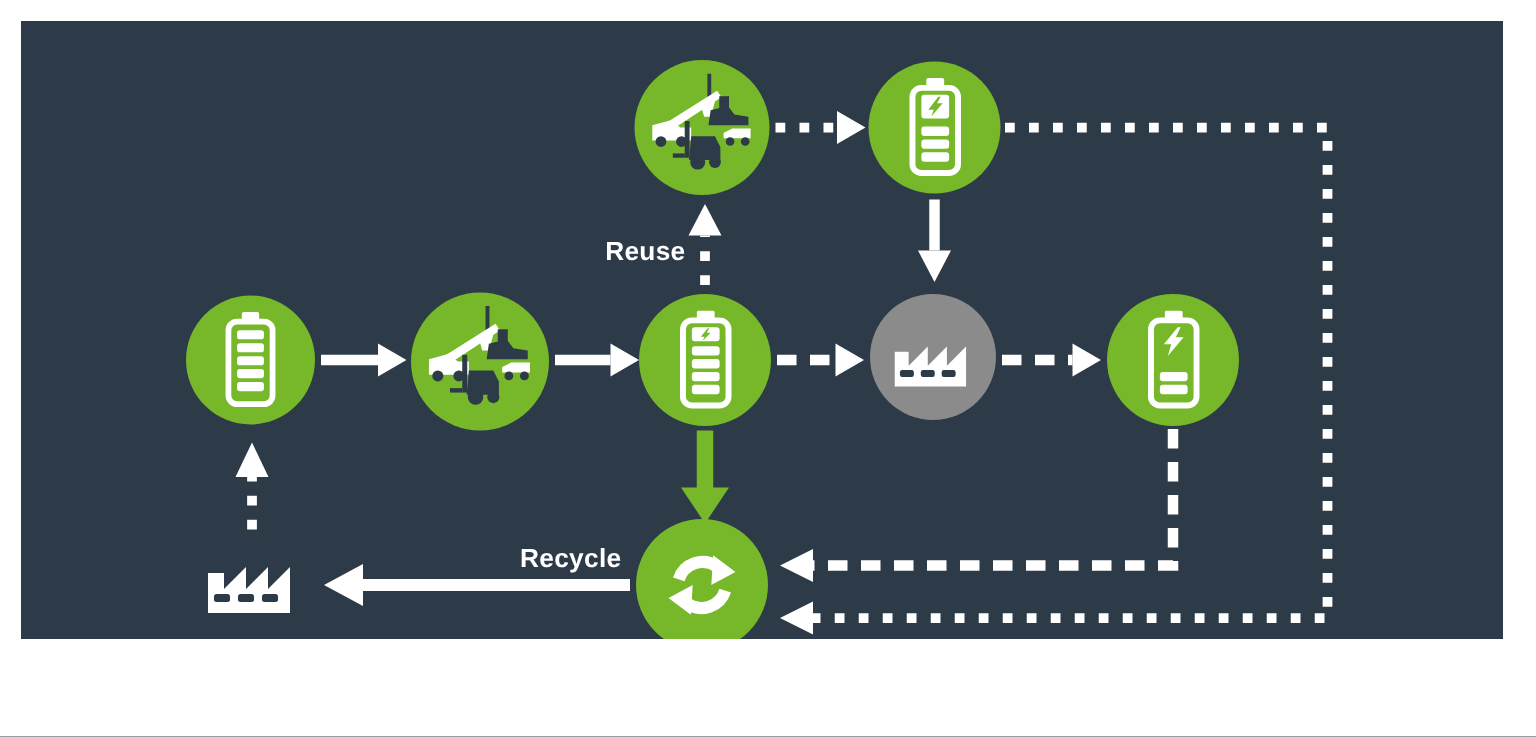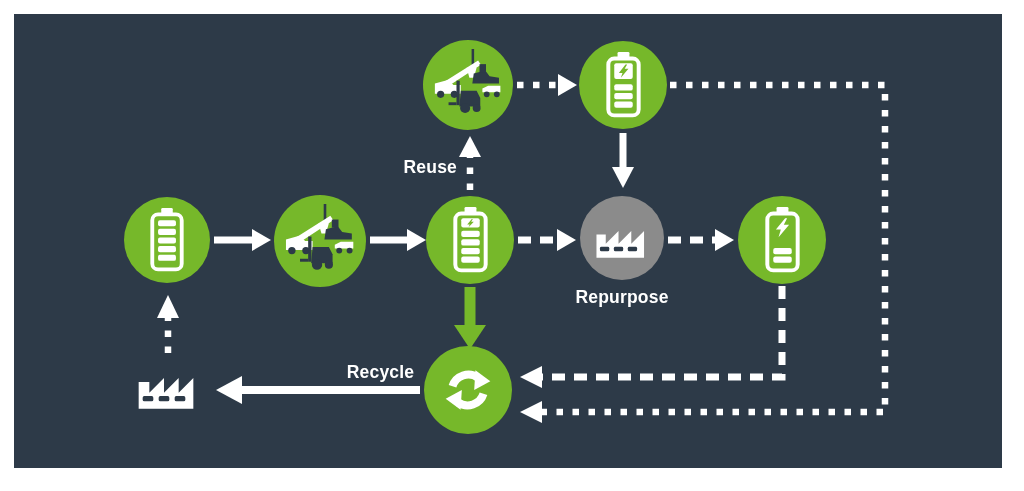--- a/index.html
+++ b/index.html
@@ -5,21 +5,21 @@
   :root{
     --background:#ffffff;
     --panel:#2d3a48;
     --green:#76b82a;
     --gray:#8b8b8b;
     --white:#ffffff;
   }
   *{margin:0;padding:0;box-sizing:border-box;}
   body{font-family:"Liberation Sans","DejaVu Sans",sans-serif;background:#fff;}
   .canvas{
-    position:relative;width:1024px;height:491px;
+    position:relative;width:1024px;height:426px;
     background:var(--background,#fff);overflow:hidden;
   }
   .panel{
     position:absolute;left:14px;top:14px;width:988px;height:454px;
     background:var(--panel,#2d3a48);
   }
   svg.lines{position:absolute;left:0;top:0;width:1024px;height:491px;pointer-events:none;}
   .solid{stroke:var(--white,#fff);stroke-width:7;fill:none;}
   .solidthick{stroke:var(--white,#fff);stroke-width:8;fill:none;}
   .dash{stroke:var(--white,#fff);stroke-width:7;fill:none;stroke-dasharray:13 9;}
@@ -221,15 +221,14 @@
   <div style="position:absolute;left:134px;top:362px;">
     <svg width="68" height="48" viewBox="0 0 100 72">
       <path class="wh" d="M6,70 V30 H22 V46 L44,24 V46 L66,24 V46 L88,24 V70 Z"></path>
       <rect class="dk" x="12" y="51" width="16" height="8" rx="2.5"></rect>
       <rect class="dk" x="36" y="51" width="16" height="8" rx="2.5"></rect>
       <rect class="dk" x="60" y="51" width="16" height="8" rx="2.5"></rect>
     </svg>
   </div>
 
   <span class="lbl" style="left:397px;top:157px;width:60px;text-align:right;">Reuse</span>
-  <span class="lbl" style="left:572px;top:287px;width:100px;text-align:center;">Repurpose</span>
   <span class="lbl" style="left:343px;top:362px;width:75px;text-align:center;">Recycle</span>
 </div>
 
 </body></html>

